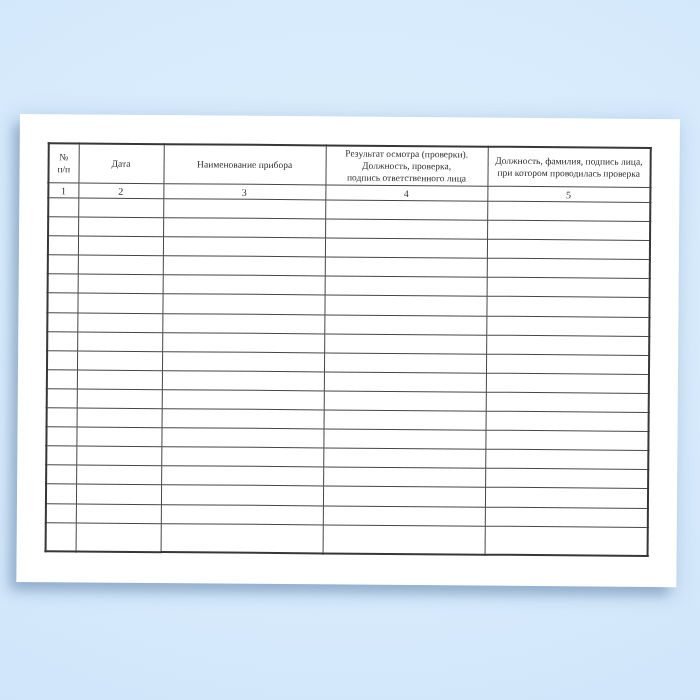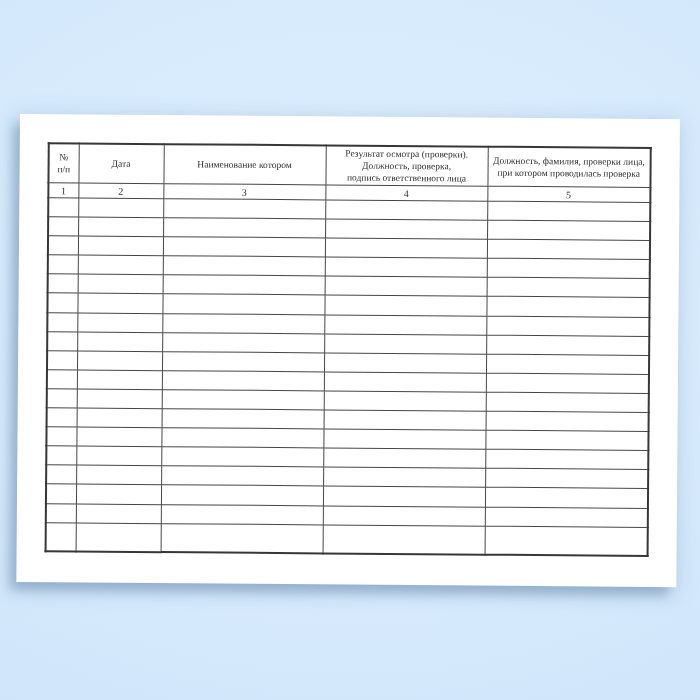--- a/index.html
+++ b/index.html
@@ -77,25 +77,25 @@
       <col class="col-2">
       <col class="col-3">
       <col class="col-4">
       <col class="col-5">
     </colgroup>
     <thead>
       <tr class="header-row">
         <th>№
 п/п</th>
         <th>Дата</th>
-        <th>Наименование котором</th>
+        <th>Наименование прибора</th>
         <th>Результат осмотра (проверки).
 Должность, проверка,
 подпись ответственного лица</th>
-        <th>Должность, фамилия, проверки лица,
+        <th>Должность, фамилия, подпись лица,
 при котором проводилась проверка</th>
       </tr>
       <tr class="number-row">
         <td>1</td>
         <td>2</td>
         <td>3</td>
         <td>4</td>
         <td>5</td>
       </tr>
     </thead>

